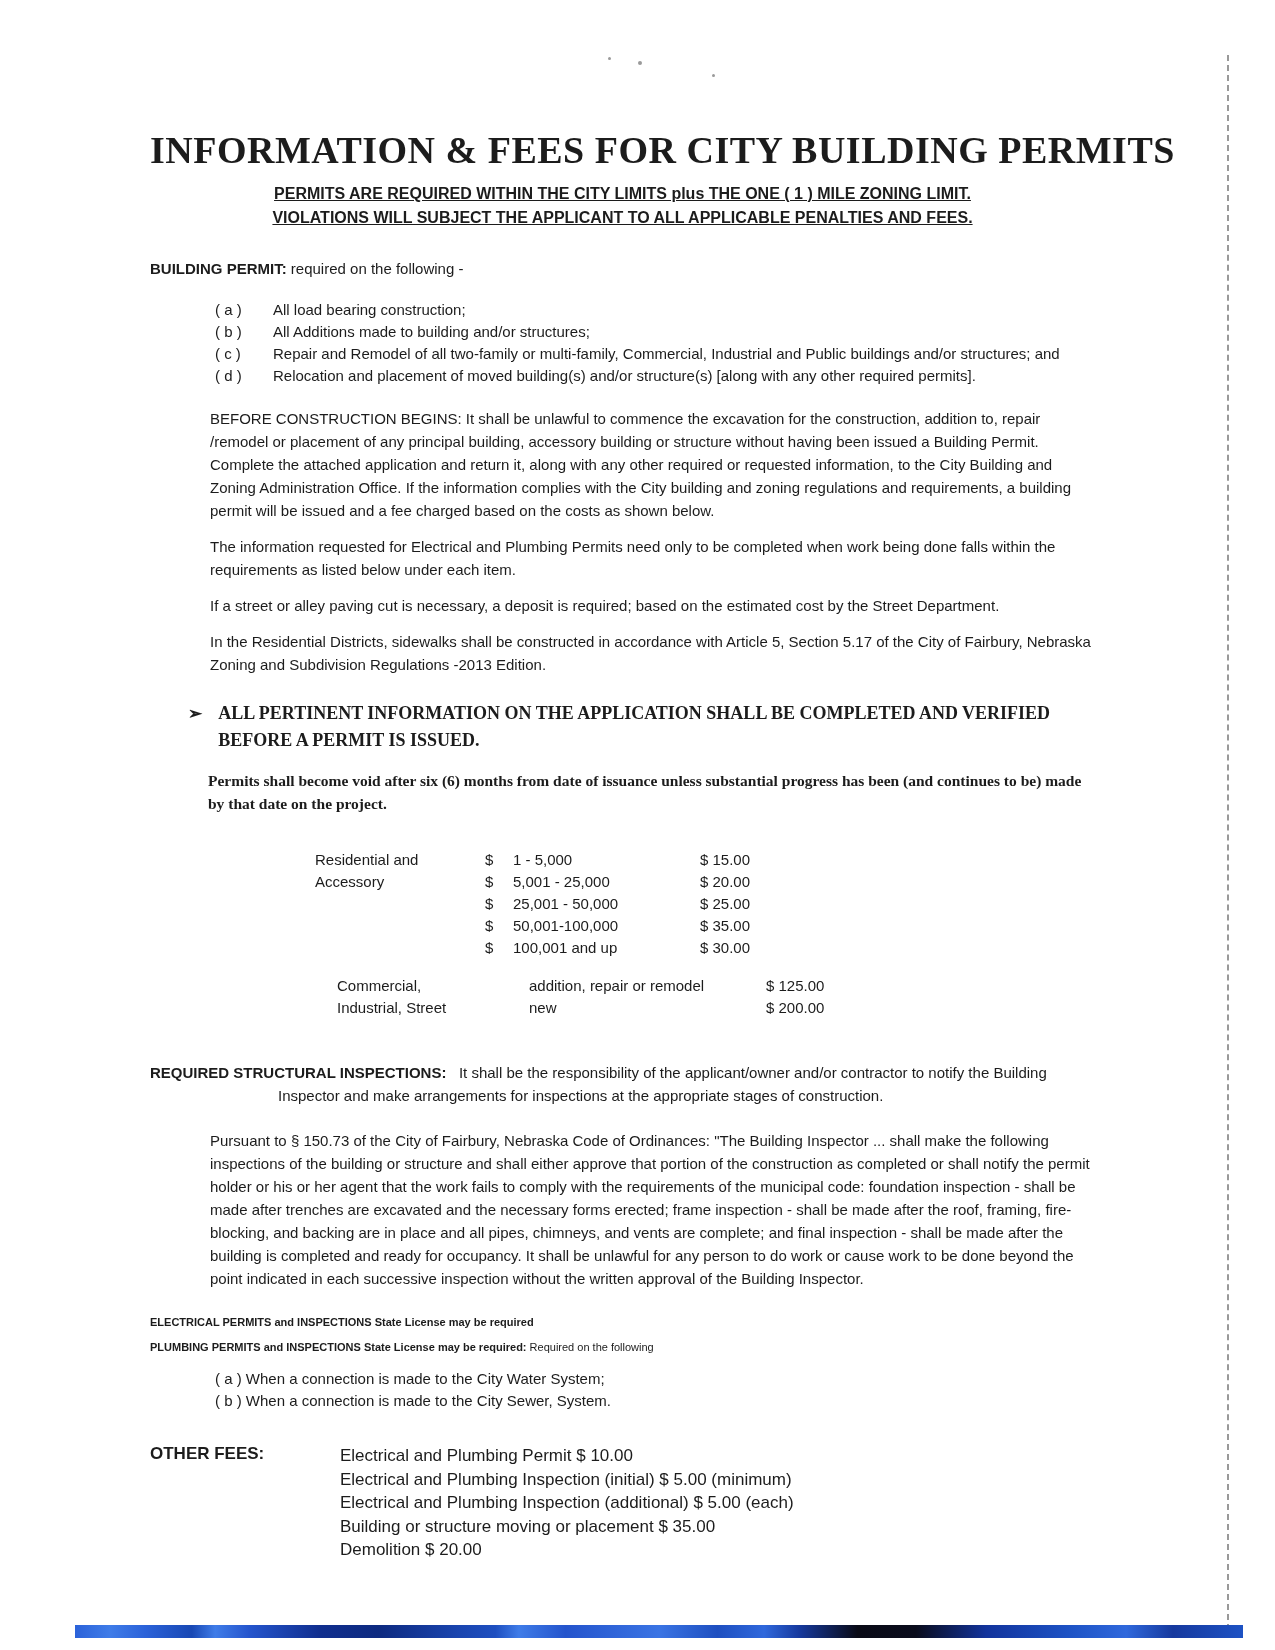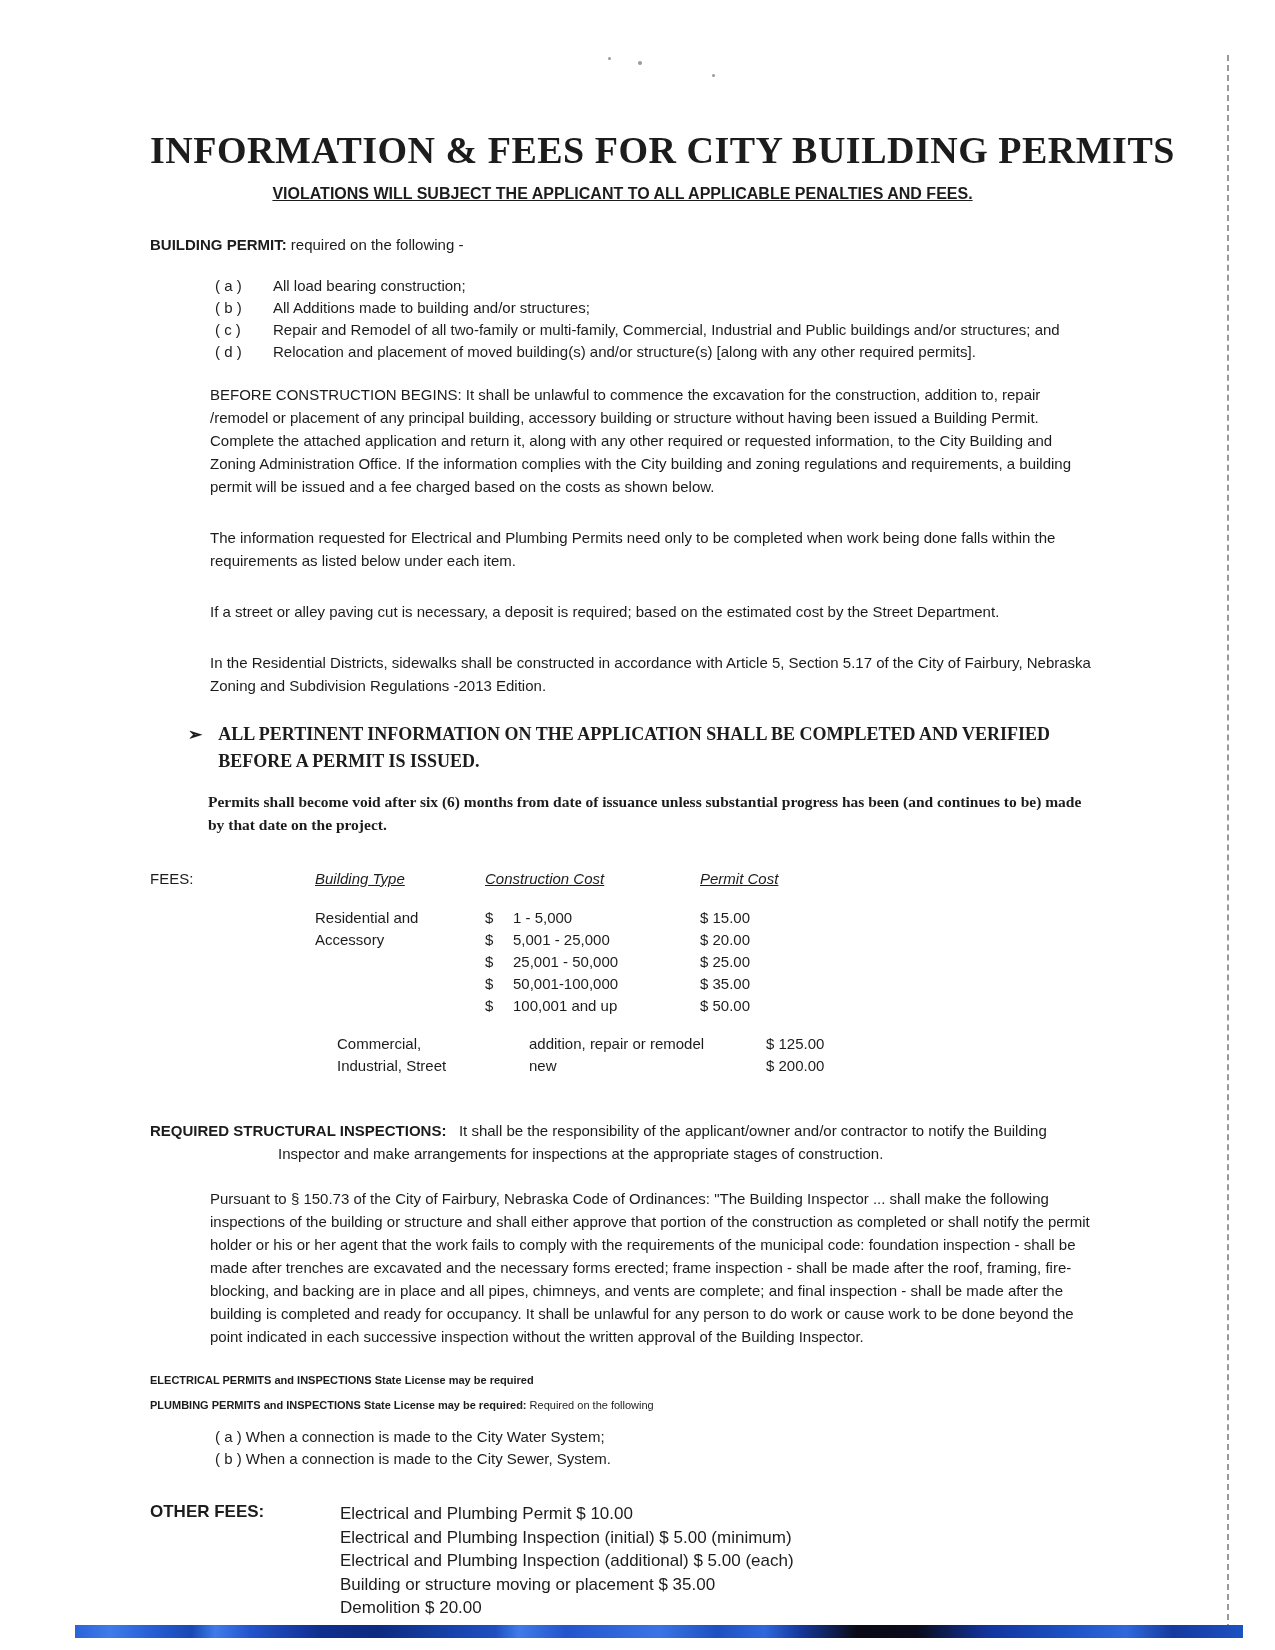--- a/index.html
+++ b/index.html
@@ -27,21 +27,21 @@
   .subtitle { margin-top:10px; text-align:center; font-weight:bold; font-size:16px; line-height:24px; }
   .subline { text-decoration:underline; }
 
   .section-head { margin-top:30px; font-size:15px; }
   .section-head .lbl { font-weight:bold; }
 
   .abc-list { margin-top:22px; margin-left:65px; font-size:15px; }
   .abc-item { display:flex; line-height:22px; }
   .abc-marker { width:58px; flex:0 0 58px; }
 
-  .para { margin-left:60px; width:888px; font-size:15px; line-height:23px; margin-top:28px; }
+  .para { margin-left:60px; width:888px; font-size:15px; line-height:23px; margin-top:13px; }
   .para.first { margin-top:20px; }
 
   .notice {
     margin-top:24px; margin-left:38px; width:900px;
     display:flex; gap:16px;
     font-family:"Liberation Serif", serif;
     font-weight:bold; font-size:18px; line-height:27px;
   }
   .notice .arrow { font-size:17px; line-height:27px; }
 
@@ -108,20 +108,21 @@
   <div class="artifact-vline"></div>
   <div class="speck s1"></div>
   <div class="speck s2"></div>
   <div class="speck s3"></div>
 
   <div class="content">
 
     <h1 class="title">INFORMATION &amp; FEES FOR CITY BUILDING PERMITS</h1>
 
     <div class="subtitle">
+      <div class="subline">PERMITS ARE REQUIRED WITHIN THE CITY LIMITS plus THE ONE ( 1 ) MILE ZONING LIMIT.</div>
       <div class="subline">VIOLATIONS WILL SUBJECT THE APPLICANT TO ALL APPLICABLE PENALTIES AND FEES.</div>
     </div>
 
     <div class="section-head">
       <span class="lbl">BUILDING PERMIT:</span>
       <span>required on the following -</span>
     </div>
 
     <div class="abc-list">
       <div class="abc-item">
@@ -148,26 +149,20 @@
     <p class="para">In the Residential Districts, sidewalks shall be constructed in accordance with Article 5, Section 5.17 of the City of Fairbury, Nebraska Zoning and Subdivision Regulations -2013 Edition.</p>
 
     <div class="notice">
       <span class="arrow">➢</span>
       <span>ALL PERTINENT INFORMATION ON THE APPLICATION SHALL BE COMPLETED AND VERIFIED BEFORE A PERMIT IS ISSUED.</span>
     </div>
 
     <p class="void-note">Permits shall become void after six (6) months from date of issuance unless substantial progress has been (and continues to be) made by that date on the project.</p>
 
     <div class="fees">
-      <div class="frow fees-header">
-        <div class="fc1">FEES:</div>
-        <div class="fc2"><span class="th">Building Type</span></div>
-        <div class="fc3"><span class="th">Construction Cost</span></div>
-        <div class="fc4"><span class="th">Permit Cost</span></div>
-      </div>
 
       <div class="frow">
         <div class="fc1"></div>
         <div class="fc2">
           <div class="line">Residential and</div>
           <div class="line">Accessory</div>
         </div>
         <div class="fc3">
           <div class="cost-line">
               <span class="ds">$</span>
@@ -188,21 +183,21 @@
           <div class="cost-line">
               <span class="ds">$</span>
               <span class="range">100,001 and up</span>
             </div>
         </div>
         <div class="fc4">
           <div class="line">$ 15.00</div>
           <div class="line">$ 20.00</div>
           <div class="line">$ 25.00</div>
           <div class="line">$ 35.00</div>
-          <div class="line">$ 50.00</div>
+          <div class="line">$ 30.00</div>
         </div>
       </div>
 
       <div class="frow commercial">
         <div class="fc1"></div>
         <div class="fc2">
           <div class="line">Commercial,</div>
           <div class="line">Industrial, Street</div>
         </div>
         <div class="fc3">

